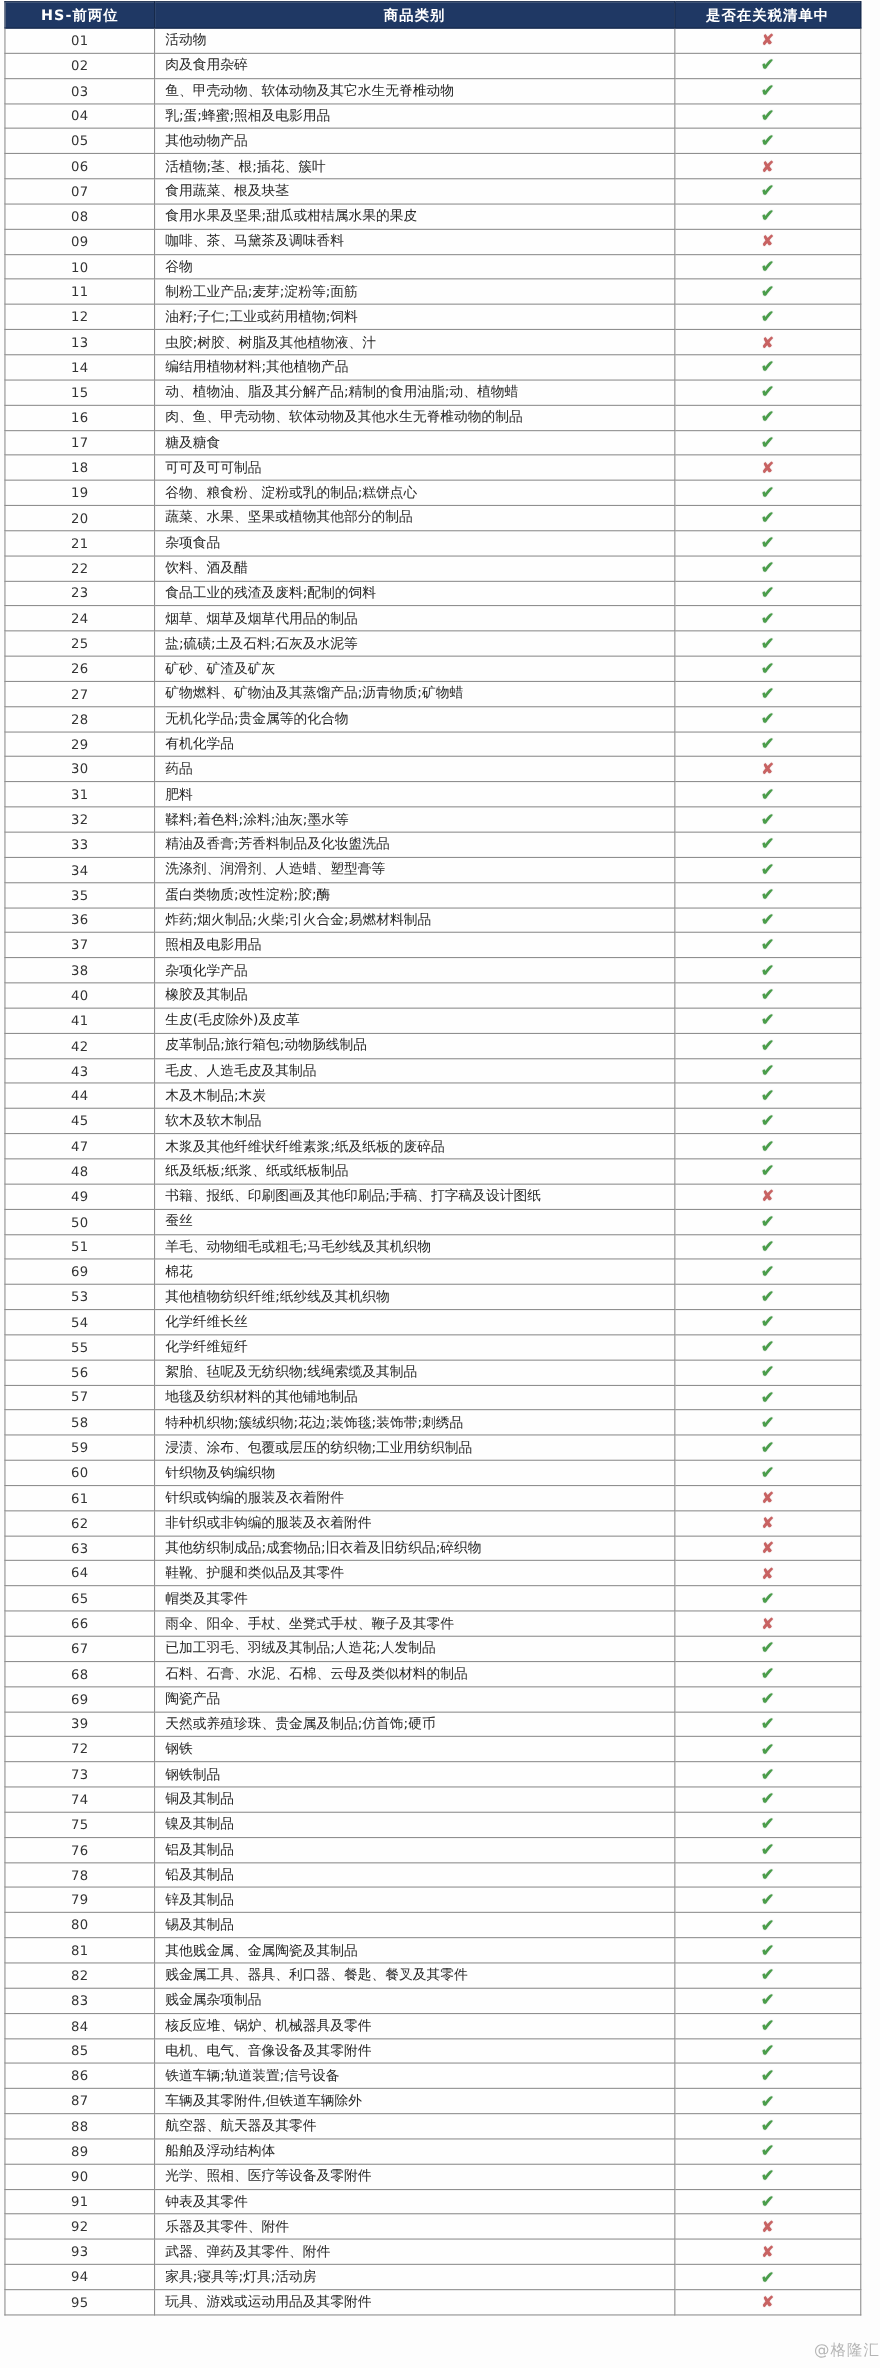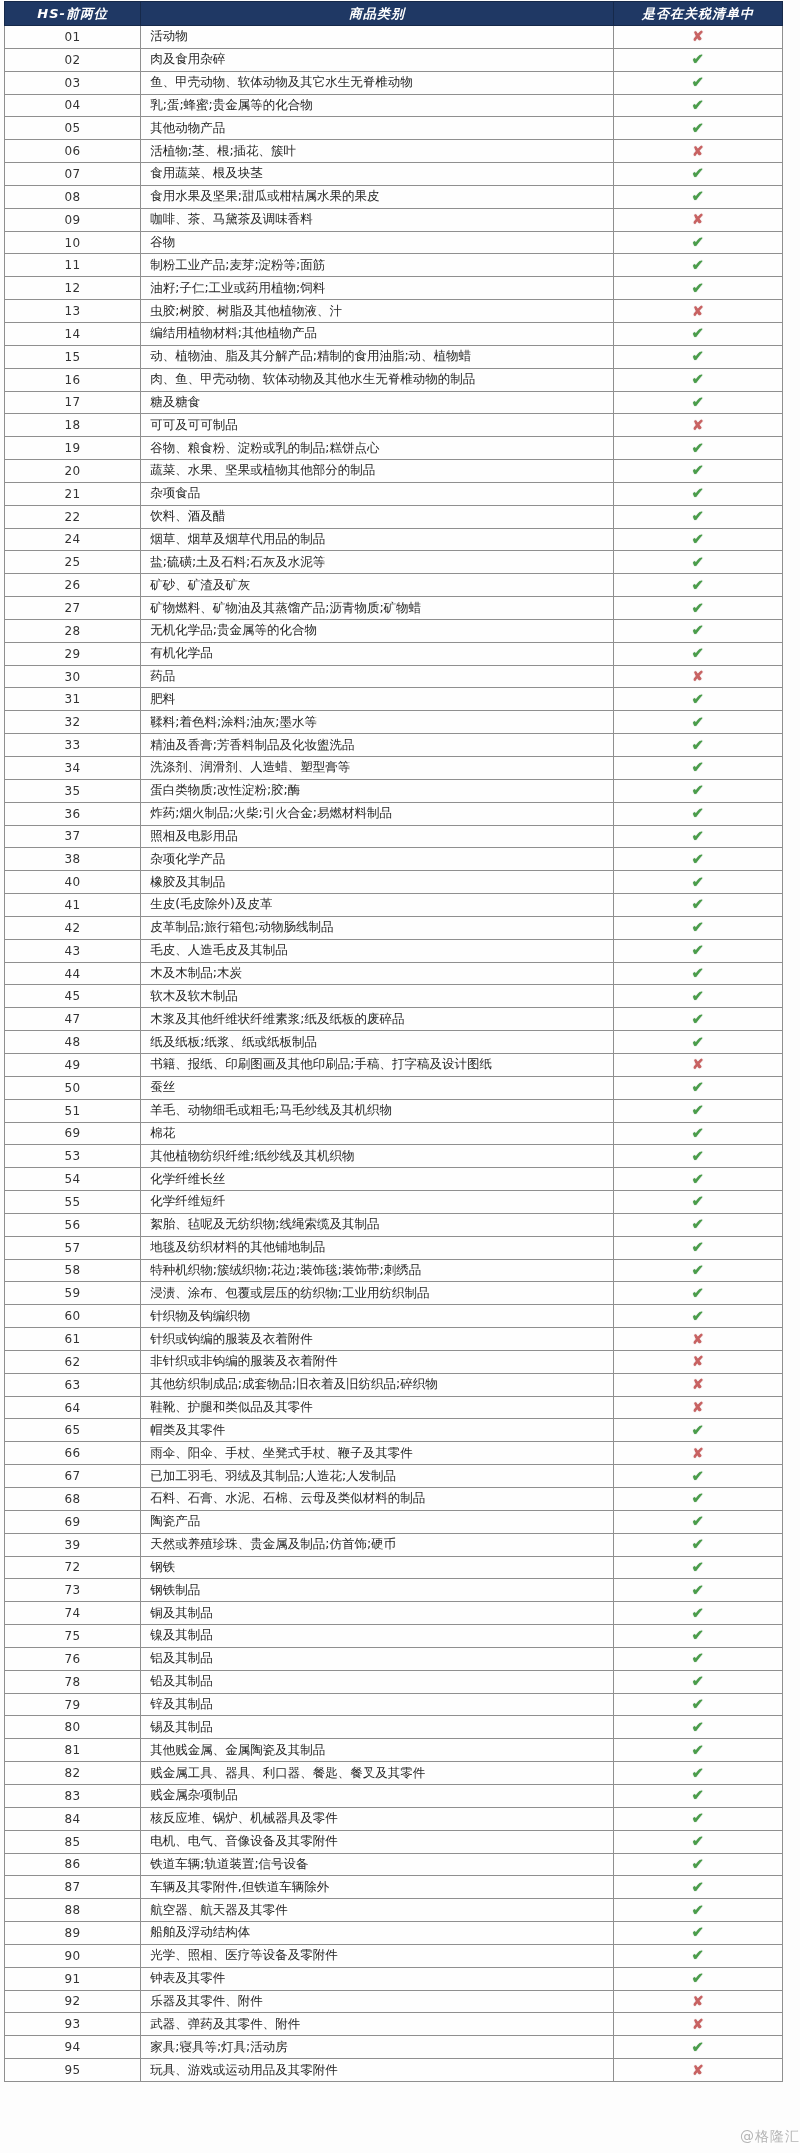--- a/index.html
+++ b/index.html
@@ -29,21 +29,20 @@
   .hs-table th{
     background:var(--header-bg);
     color:#ffffff;
     font-size:13px;
     font-weight:bold;
     height:23px;
     padding:0 4px;
     text-align:center;
     border:1px solid #16294a;
     letter-spacing:1px;
-    font-style:italic;
   }
   .hs-table td{
     height:21.85px;
     border:1px solid var(--grid);
     font-size:12.5px;
     color:#2b2b2b;
     padding:0 6px;
     overflow:hidden;
     white-space:nowrap;
     background:#fefefe;
@@ -111,21 +110,21 @@
           <td class="cat">肉及食用杂碎</td>
           <td class="mark"><span class="check">✔</span></td>
         </tr>
         <tr>
           <td class="code">03</td>
           <td class="cat">鱼、甲壳动物、软体动物及其它水生无脊椎动物</td>
           <td class="mark"><span class="check">✔</span></td>
         </tr>
         <tr>
           <td class="code">04</td>
-          <td class="cat">乳;蛋;蜂蜜;贵金属等的化合物</td>
+          <td class="cat">乳;蛋;蜂蜜;照相及电影用品</td>
           <td class="mark"><span class="check">✔</span></td>
         </tr>
         <tr>
           <td class="code">05</td>
           <td class="cat">其他动物产品</td>
           <td class="mark"><span class="check">✔</span></td>
         </tr>
         <tr>
           <td class="code">06</td>
           <td class="cat">活植物;茎、根;插花、簇叶</td>
@@ -202,20 +201,25 @@
           <td class="mark"><span class="check">✔</span></td>
         </tr>
         <tr>
           <td class="code">21</td>
           <td class="cat">杂项食品</td>
           <td class="mark"><span class="check">✔</span></td>
         </tr>
         <tr>
           <td class="code">22</td>
           <td class="cat">饮料、酒及醋</td>
+          <td class="mark"><span class="check">✔</span></td>
+        </tr>
+        <tr>
+          <td class="code">23</td>
+          <td class="cat">食品工业的残渣及废料;配制的饲料</td>
           <td class="mark"><span class="check">✔</span></td>
         </tr>
         <tr>
           <td class="code">24</td>
           <td class="cat">烟草、烟草及烟草代用品的制品</td>
           <td class="mark"><span class="check">✔</span></td>
         </tr>
         <tr>
           <td class="code">25</td>
           <td class="cat">盐;硫磺;土及石料;石灰及水泥等</td>

